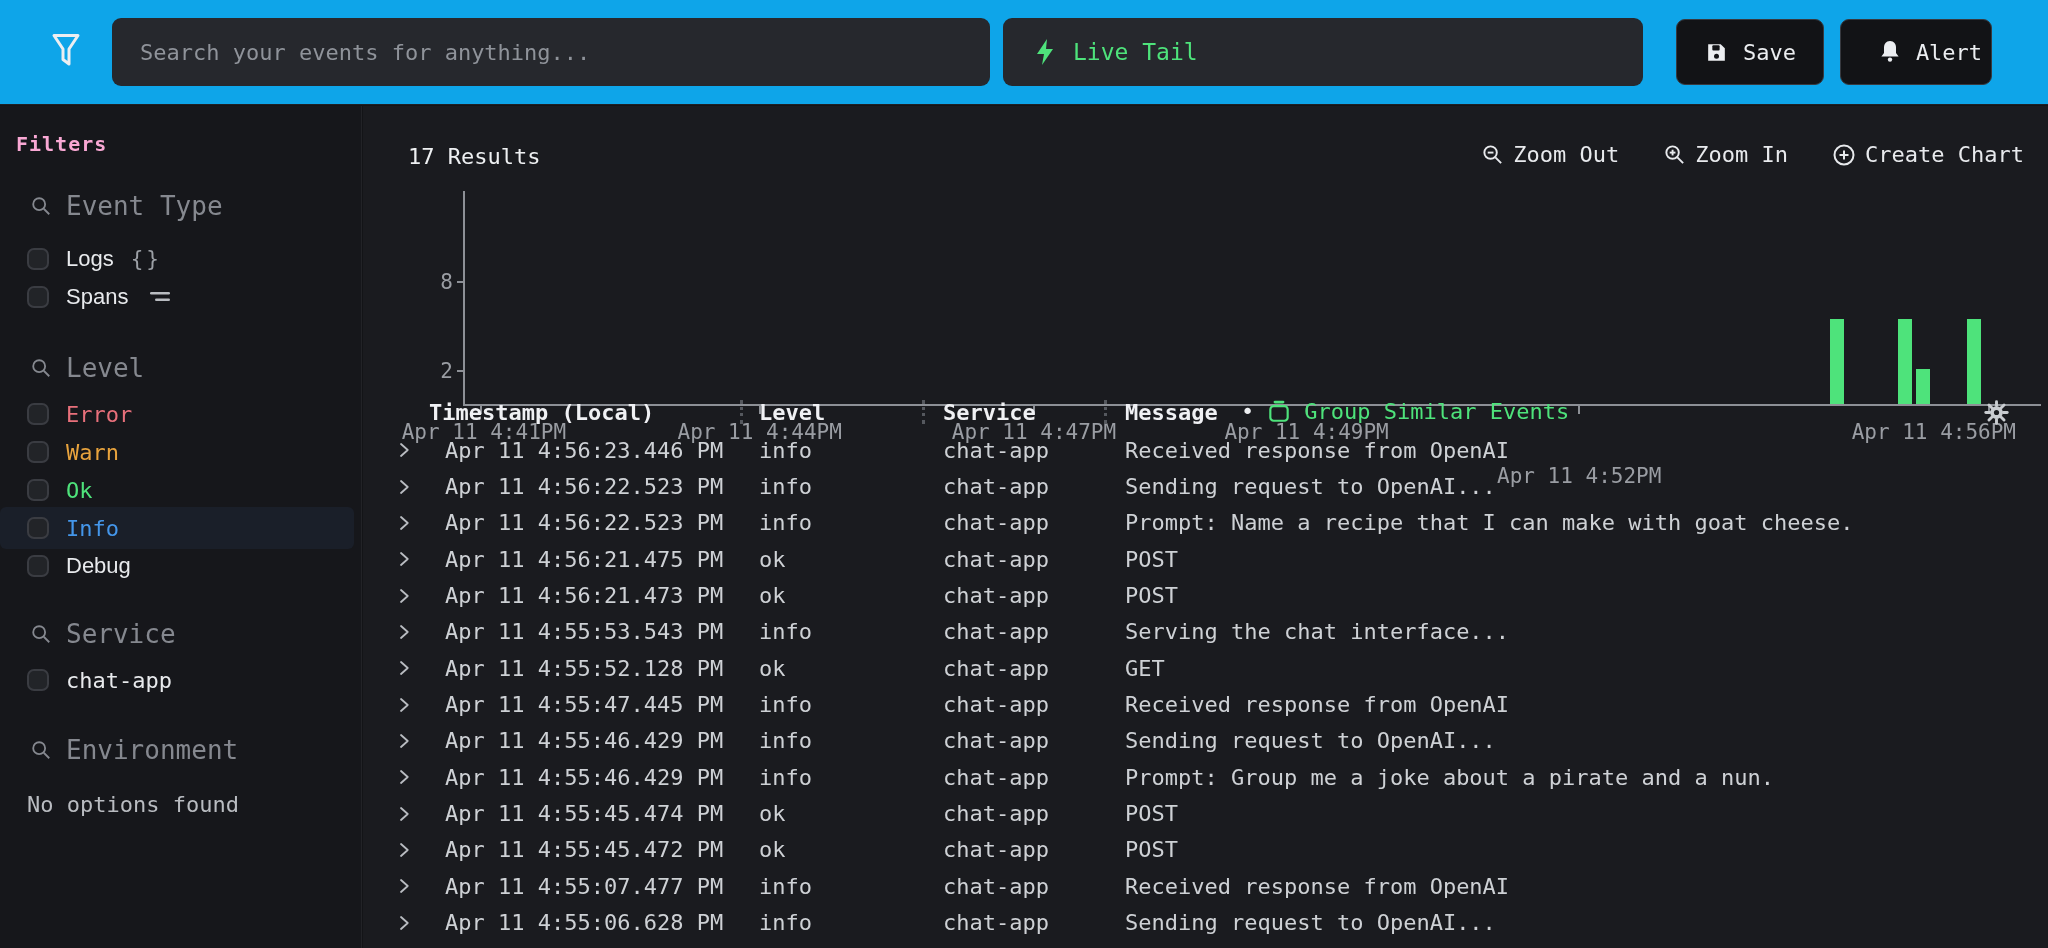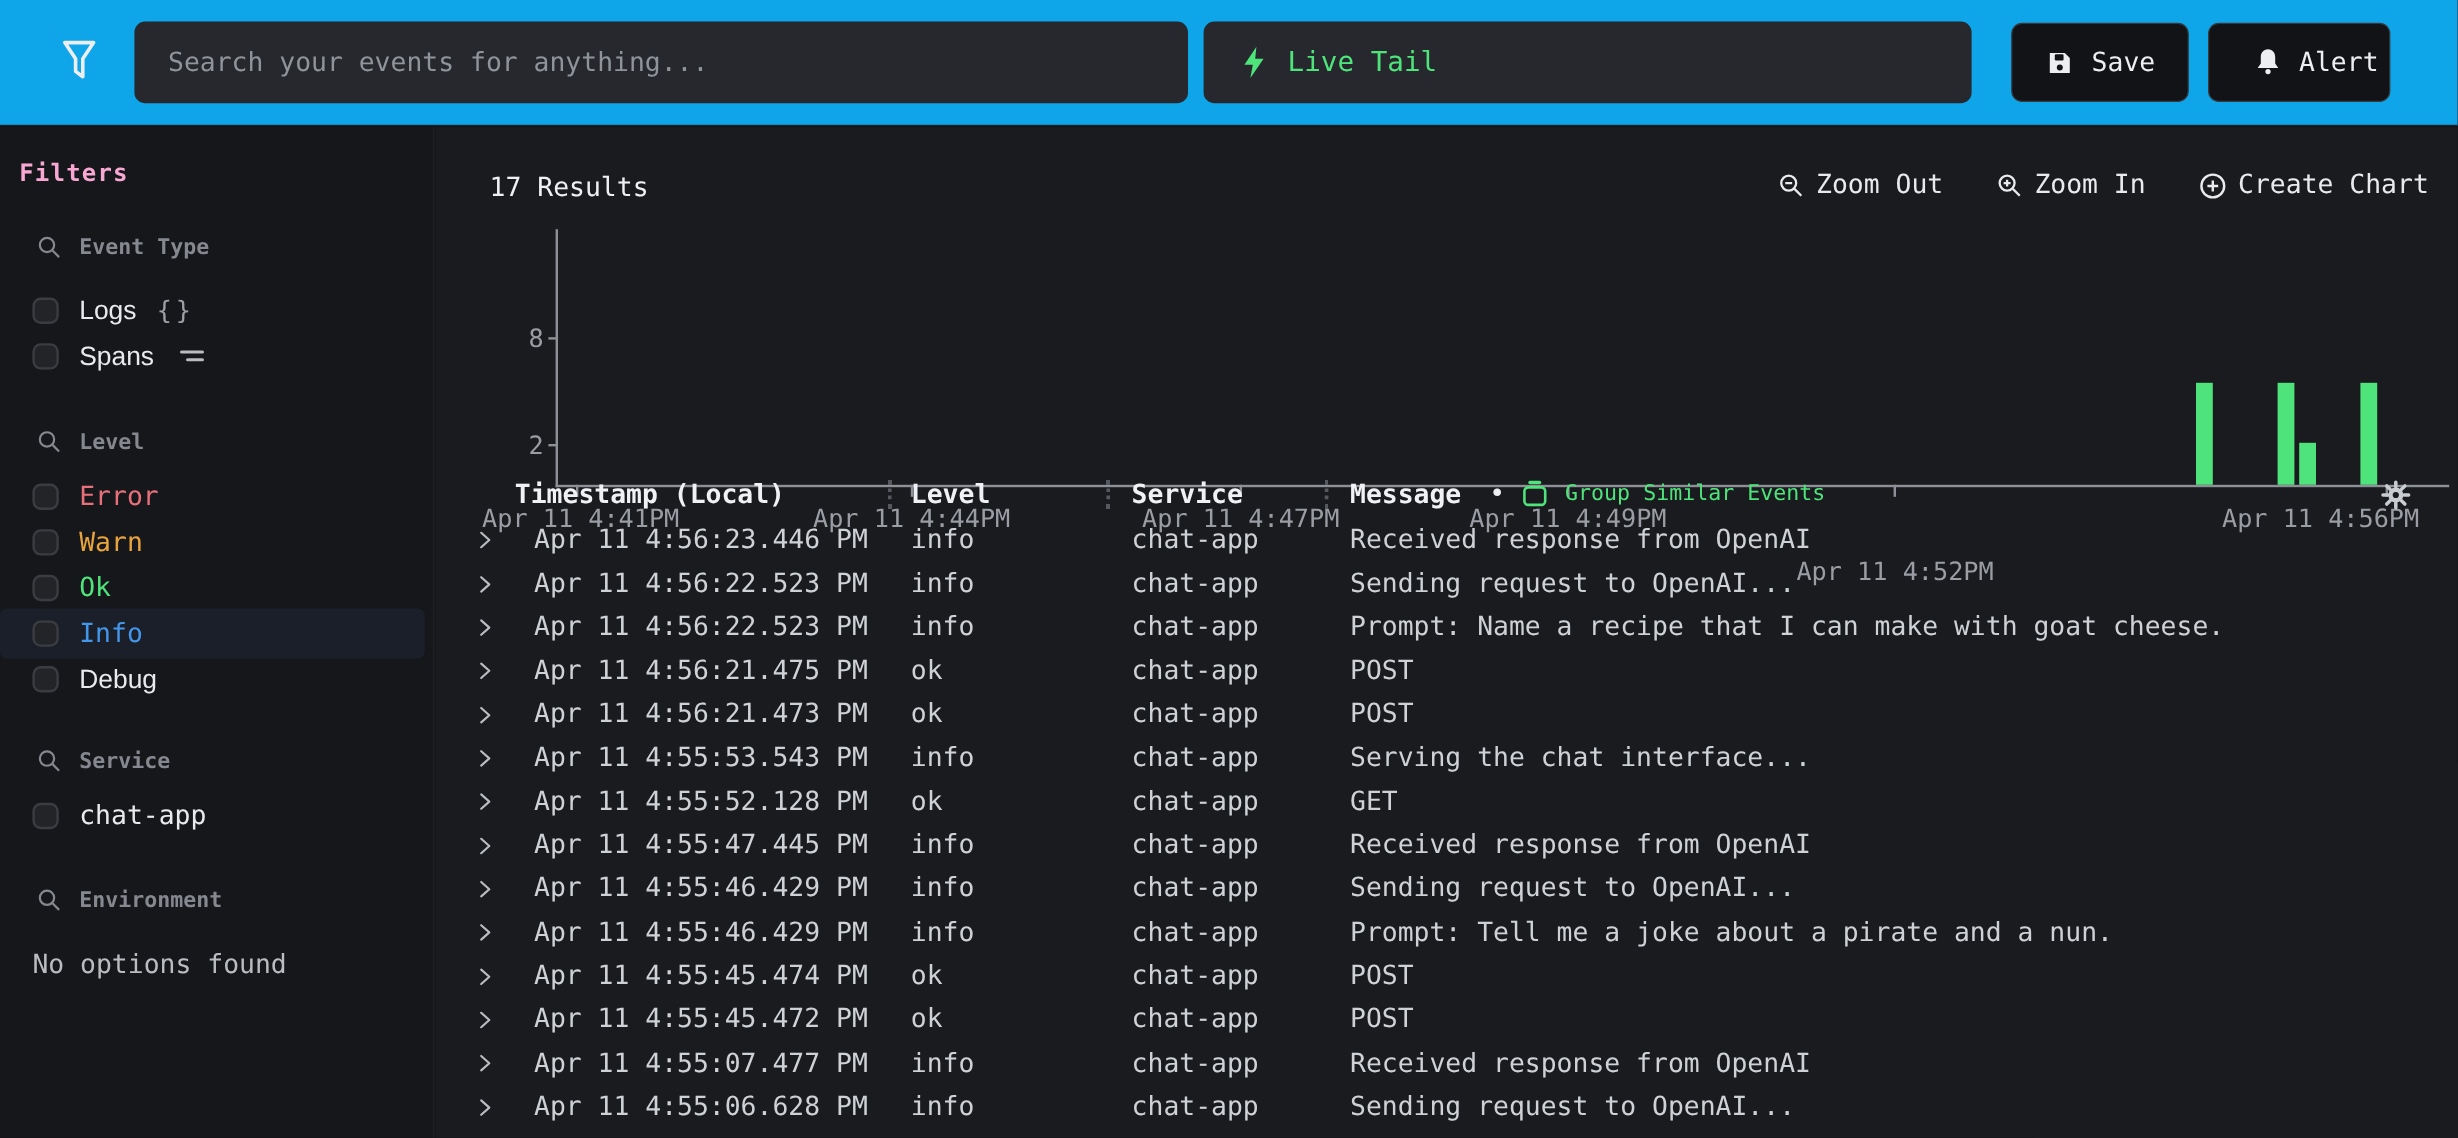--- a/index.html
+++ b/index.html
@@ -15,21 +15,21 @@
   .livetail { position:absolute; left:1003px; top:18px; width:640px; height:68px; background:#26282d; border-radius:9px; display:flex; align-items:center; padding-left:30px; gap:16px; cursor:pointer; }
   .livetail-label { color:#4ee37b; font-size:23px; }
   .top-btn { position:absolute; top:19px; height:66px; background:#121316; border:1px solid #37393f; border-radius:9px; display:flex; align-items:center; justify-content:center; gap:14px; color:#eceef1; font-size:22px; cursor:pointer; }
   .btn-save { left:1676px; width:148px; }
   .btn-alert { left:1840px; width:152px;padding-left:28px; }
 
   
   .sidebar { position:absolute; left:0; top:106px; width:362px; height:842px; background:#16171b; border-right:1px solid #222327; }
   .sb-title { position:absolute; left:16px; top:26px; font-size:20px; font-weight:bold; color:#f9a8d4; letter-spacing:1px;text-align:center; }
   .sb-search { position:absolute; left:0; height:40px; width:360px; display:flex; align-items:center; gap:14px; padding-left:30px; cursor:text; }
-  .sb-search input { background:transparent; border:none; outline:none; font-family:inherit; font-size:18px; color:#fde047; width:250px;font-weight:bold; }
+  .sb-search input { background:transparent; border:none; outline:none; font-family:inherit; font-size:26px; color:#fde047; width:250px; }
   .sb-search input::placeholder { color:#85888f; }
   .sb-row { position:absolute; left:0; width:354px; height:42px; display:flex; align-items:center; gap:17px; padding-left:27px; border-radius:6px; cursor:pointer; }
   .sb-row.hl { background:rgba(88,140,220,0.07); }
   .cb { width:22px; height:22px; border-radius:7px; background:#222428; border:2px solid #3a3c42; flex:0 0 auto; }
   .sb-label { font-size:22px; color:#e8eaed; }
   .sb-suffix { font-size:21px; color:#9ca0a6; letter-spacing:3px; }
   .no-options { position:absolute; left:27px; font-size:22px; color:#b9bcc1; }
 
   
   .main { position:absolute; left:363px; top:106px; width:1685px; height:842px; background:#1a1b1f; }
@@ -48,21 +48,21 @@
   .xtick-mark { position:absolute; top:100%; width:2px; height:10px; background:#8d9096; transform:translateX(-50%); }
   .xtick-label { position:absolute; top:calc(100% + 16px); transform:translateX(-50%); font-size:21px; color:#9a9da3; white-space:nowrap; }
 
   
   .table { position:absolute; left:0; top:290px; width:100%; height:552px; }
   .thead { position:absolute; left:0; top:0; width:100%; height:36px; }
   .th { position:absolute; top:4px; font-size:22px; font-weight:bold; color:#f0f1f4; white-space:nowrap; }
   .handle { position:absolute; top:4px; height:24px; border-left:3px dotted #55585e; cursor:col-resize; }
   .group-similar { position:absolute; top:2px; display:flex; align-items:center; gap:12px; cursor:pointer; }
   .bullet { color:#eceef1; font-size:22px; }
-  .group-label { color:#4ee37b; font-size:18px; white-space:nowrap; }
+  .group-label { color:#4ee37b; font-size:22px; white-space:nowrap; }
   .gear { position:absolute; right:38px; top:3px; cursor:pointer; }
   .tbody { position:absolute; left:0; top:36px; width:100%; }
   .trow { position:relative; height:36.35px; display:flex; align-items:center; cursor:pointer; }
   .chev { position:absolute; left:32px; top:50%; transform:translateY(-50%); display:flex; }
   .cell { position:absolute; font-size:22px; color:#ced1d5; white-space:nowrap; }
   .c-ts { left:82px; } .c-lv { left:396px; } .c-sv { left:580px; } .c-msg { left:762px; }
 
   svg { display:block; }
 </style>
 </head>
@@ -385,21 +385,21 @@
 
   <div class="trow">
     <span class="chev">
       <svg width="18" height="18" viewBox="0 0 24 24">
               <polyline points="8,4 17,12 8,20" fill="none" stroke="#b9bcc1" stroke-width="2.4" stroke-linecap="round" stroke-linejoin="round"></polyline>
             </svg>
     </span>
     <span class="cell c-ts">Apr 11 4:55:46.429 PM</span>
     <span class="cell c-lv">info</span>
     <span class="cell c-sv">chat-app</span>
-    <span class="cell c-msg">Prompt: Tell me a joke about a pirate and a nun.</span>
+    <span class="cell c-msg">Prompt: Group me a joke about a pirate and a nun.</span>
   </div>
 
   <div class="trow">
     <span class="chev">
       <svg width="18" height="18" viewBox="0 0 24 24">
               <polyline points="8,4 17,12 8,20" fill="none" stroke="#b9bcc1" stroke-width="2.4" stroke-linecap="round" stroke-linejoin="round"></polyline>
             </svg>
     </span>
     <span class="cell c-ts">Apr 11 4:55:45.474 PM</span>
     <span class="cell c-lv">ok</span>

